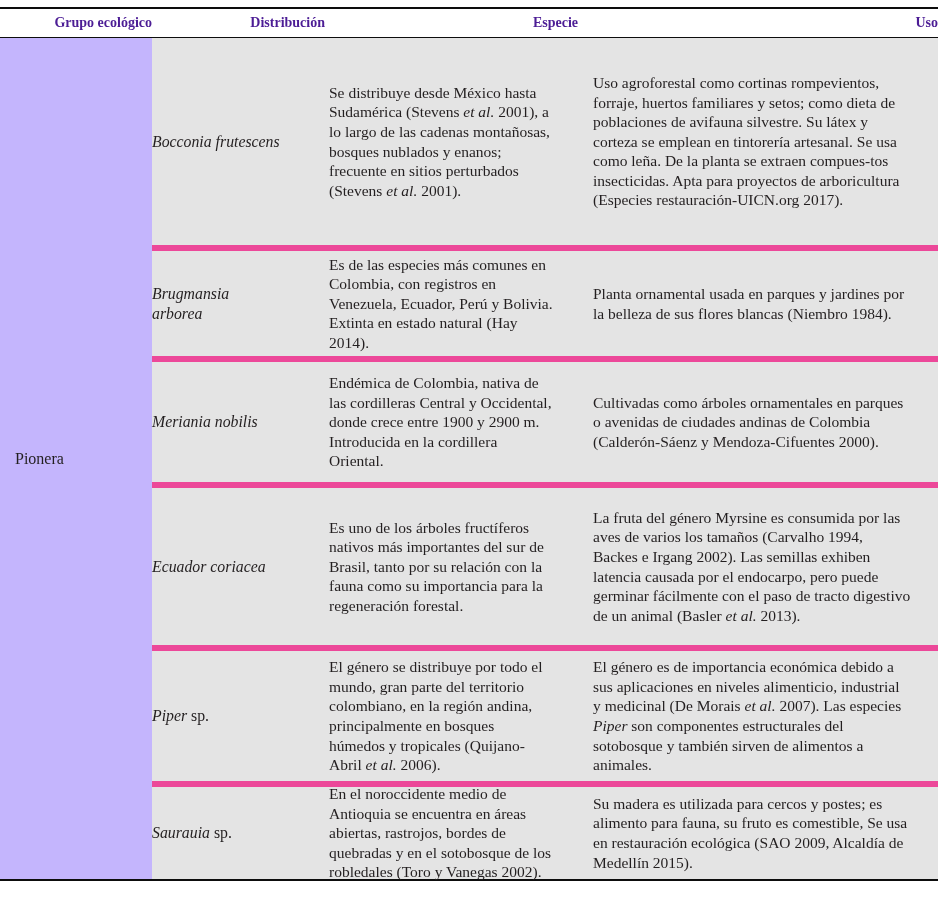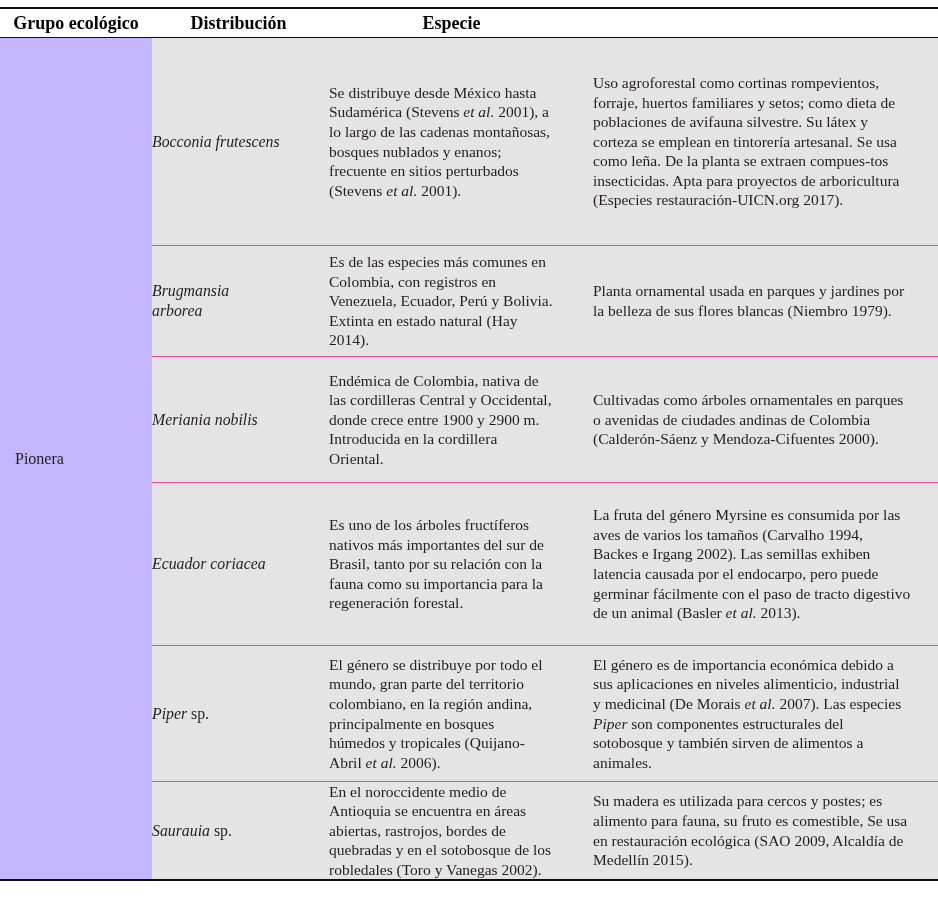--- a/index.html
+++ b/index.html
@@ -17,24 +17,24 @@
 
   .header-row {
     display: grid;
     grid-template-columns: 152px 173px 253px 360px;
     align-items: center;
     height: 29px;
     border-bottom: 1.5px solid #0d0d0d;
     background: #ffffff;
   }
   .header-cell {
-    text-align: center;
+    text-align: right;
     font-weight: bold;
-    font-size: 18px;
-    color: #000000;
+    font-size: 14px;
+    color: #4c1d95;
   }
 
   .body-row {
     display: grid;
     grid-template-columns: 152px 173px 253px 360px;
   }
   .group-col {
     background: #c4b5fd;
     grid-row: 1 / span 6;
     grid-column: 1;
@@ -43,21 +43,21 @@
     padding-left: 15px;
     font-size: 16px;
   }
   .species-row { display: contents; }
 
   .cell {
     background: #e4e4e4;
     display: flex;
     align-items: center;
   }
-  .r2 .cell, .r3 .cell, .r4 .cell, .r5 .cell, .r6 .cell { border-top: 1px solid #ec4899; align-items: center; }
+  .r2 .cell, .r3 .cell, .r4 .cell, .r5 .cell, .r6 .cell { border-top: 6px solid #ec4899; align-items: center; }
 
   .cell-especie { padding-right: 6px; }
   .cell-dist   { padding-left: 4px; padding-right: 24px; }
   .cell-uso    { padding-left: 15px; padding-right: 27px; }
 
   .cell-text {
     font-size: 15.5px;
     line-height: 19.6px;
     white-space: pre-line;
   }
@@ -74,20 +74,21 @@
 </head>
 <body>
 
 <div class="table-wrap">
   <div class="top-rule"></div>
 
   <div class="header-row">
     <div class="header-cell">Grupo ecológico</div>
     <div class="header-cell">Distribución</div>
     <div class="header-cell">Especie</div>
+    <div class="header-cell">Uso</div>
   </div>
 
   <div class="body-row">
     <div class="group-col">
       <span>Pionera</span>
     </div>
 
     <div class="species-row r1">
       <div class="cell cell-especie">
           <div class="cell-text"><i>Bocconia frutescens</i></div>
@@ -102,21 +103,21 @@
 
     <div class="species-row r2">
       <div class="cell cell-especie">
           <div class="cell-text"><i>Brugmansia
 arborea</i></div>
         </div>
       <div class="cell cell-dist">
           <div class="cell-text">Es de las especies más comunes en Colombia, con registros en Venezuela, Ecuador, Perú y Bolivia. Extinta en estado natural (Hay 2014).</div>
         </div>
       <div class="cell cell-uso">
-          <div class="cell-text">Planta ornamental usada en parques y jardines por la belleza de sus flores blancas (Niembro 1979).</div>
+          <div class="cell-text">Planta ornamental usada en parques y jardines por la belleza de sus flores blancas (Niembro 1984).</div>
         </div>
     </div>
 
     <div class="species-row r3">
       <div class="cell cell-especie">
           <div class="cell-text"><i>Meriania nobilis</i></div>
         </div>
       <div class="cell cell-dist">
           <div class="cell-text">Endémica de Colombia, nativa de las cordilleras Central y Occidental, donde crece entre 1900 y 2900 m. Introducida en la cordillera Oriental.</div>
         </div>

